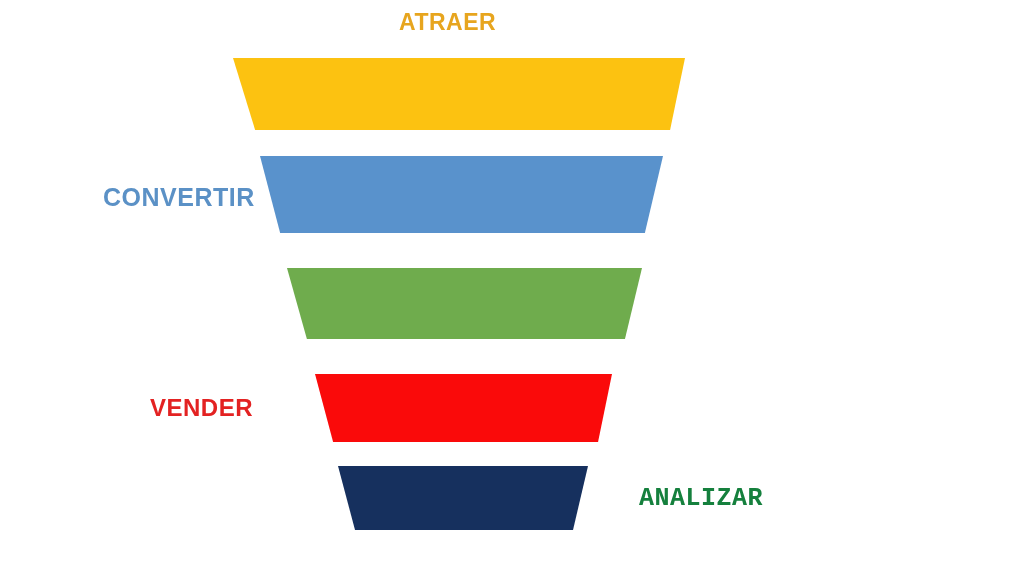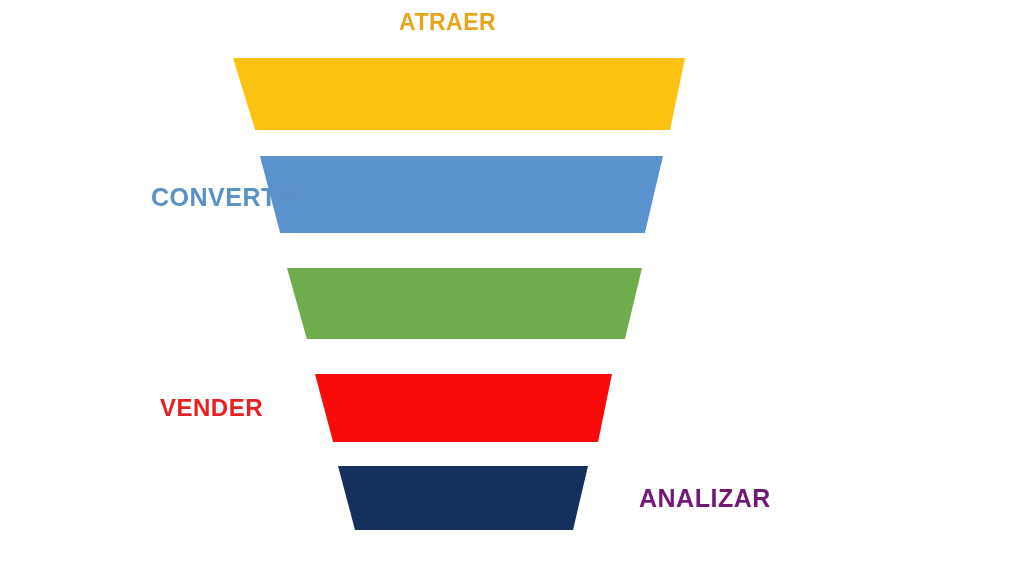--- a/index.html
+++ b/index.html
@@ -39,37 +39,37 @@
     }
     .shape-4 {
       left: 315px; top: 374px; width: 297px; height: 68px;
       clip-path: polygon(0% 0%, 100% 0%, 95.3% 100%, 6.1% 100%);
     }
     .shape-5 {
       left: 338px; top: 466px; width: 250px; height: 64px;
       clip-path: polygon(0% 0%, 100% 0%, 94.0% 100%, 6.8% 100%);
     }
     .label-1 { left: 399px; top: 9px;   font-size: 23px; }
-    .label-2 { left: 103px; top: 183px; font-size: 25px; margin-left: 48px; }
+    .label-2 { left: 103px; top: 183px; font-size: 25px; }
     .label-3 { left: 676px; top: 297px; font-size: 25px; }
-    .label-4 { left: 160px; top: 394px; font-size: 24px; text-align: right; }
+    .label-4 { left: 150px; top: 394px; font-size: 24px; text-align: right; }
     .label-5 { left: 639px; top: 484px; font-size: 25px; }
   </style>
 </head>
 <body>
 
 <div class="canvas">
 
   <div class="stage-shape shape-1" style="background-color: rgb(252, 194, 17);"></div>
   <div class="stage-label label-1" style="color: rgb(231, 165, 30);">ATRAER</div>
 
   <div class="stage-shape shape-2" style="background-color: rgb(89, 146, 204);"></div>
   <div class="stage-label label-2" style="color: rgb(91, 145, 198);">CONVERTIR</div>
 
   <div class="stage-shape shape-3" style="background-color: rgb(111, 172, 77);"></div>
 
   <div class="stage-shape shape-4" style="background-color: rgb(250, 10, 10);"></div>
   <div class="stage-label label-4" style="color: rgb(227, 34, 34);">VENDER</div>
 
   <div class="stage-shape shape-5" style="background-color: rgb(22, 48, 94);"></div>
-  <div class="stage-label label-5" style="color: #701a75;">ANALIZAR</div>
+  <div class="stage-label label-5" style="color: #15803d; font-family: Liberation Mono, monospace;">ANALIZAR</div>
 
 </div>
 
 </body></html>

